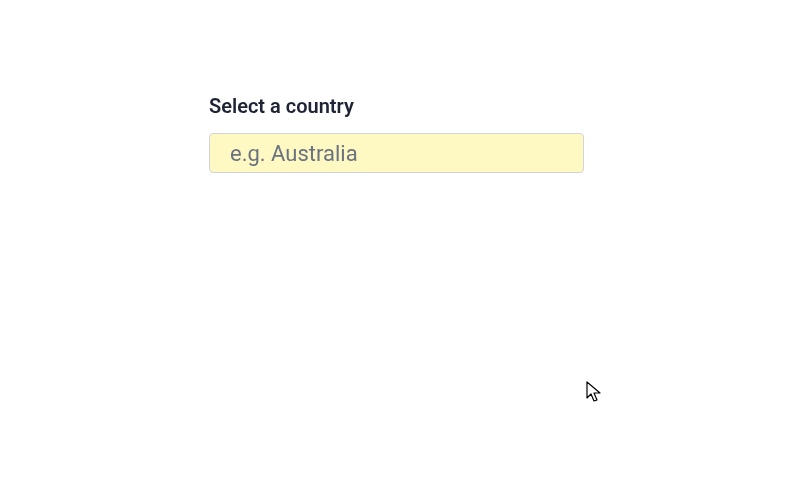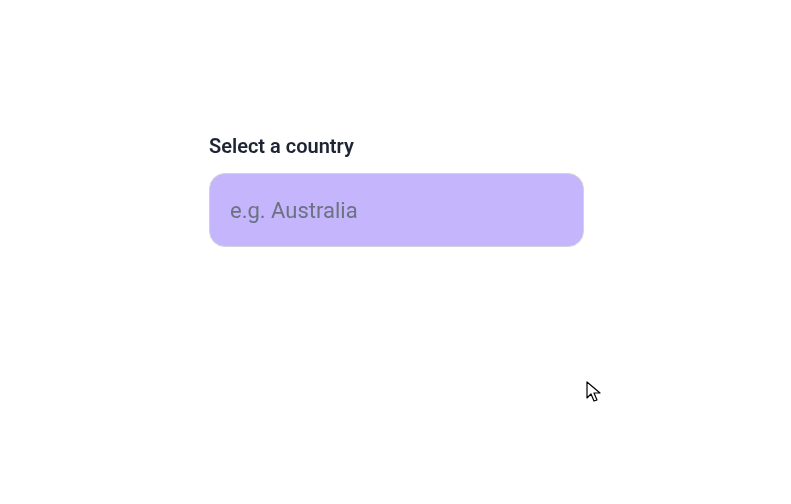--- a/index.html
+++ b/index.html
@@ -12,38 +12,37 @@
       height: 504px;
       background: #ffffff;
       font-family: -apple-system, BlinkMacSystemFont, "Segoe UI", Roboto, Helvetica, Arial, sans-serif;
       position: relative;
     }
     .form-group {
       position: absolute;
       left: 209px;
       top: 94px;
       width: 375px;
-      margin-top: 40px;
     }
     .label {
       font-size: 20px;
       font-weight: 600;
       color: #1e2433;
       margin-bottom: 15px;
       display: block;
     }
     .input {
       width: 100%;
-      height: 74px;
+      height: 40px;
       padding: 0 20px;
       font-size: 22px;
       color: #1e2433;
       border: 1px solid #d1d5db;
-      border-radius: 16px;
-      background: #c4b5fd;
+      border-radius: 4px;
+      background: #fef9c3;
       outline: none;
       font-family: inherit;
     }
     .input::placeholder {
       color: #6b7280;
     }
     .cursor {
       position: absolute;
       left: 586px;
       top: 381px;

